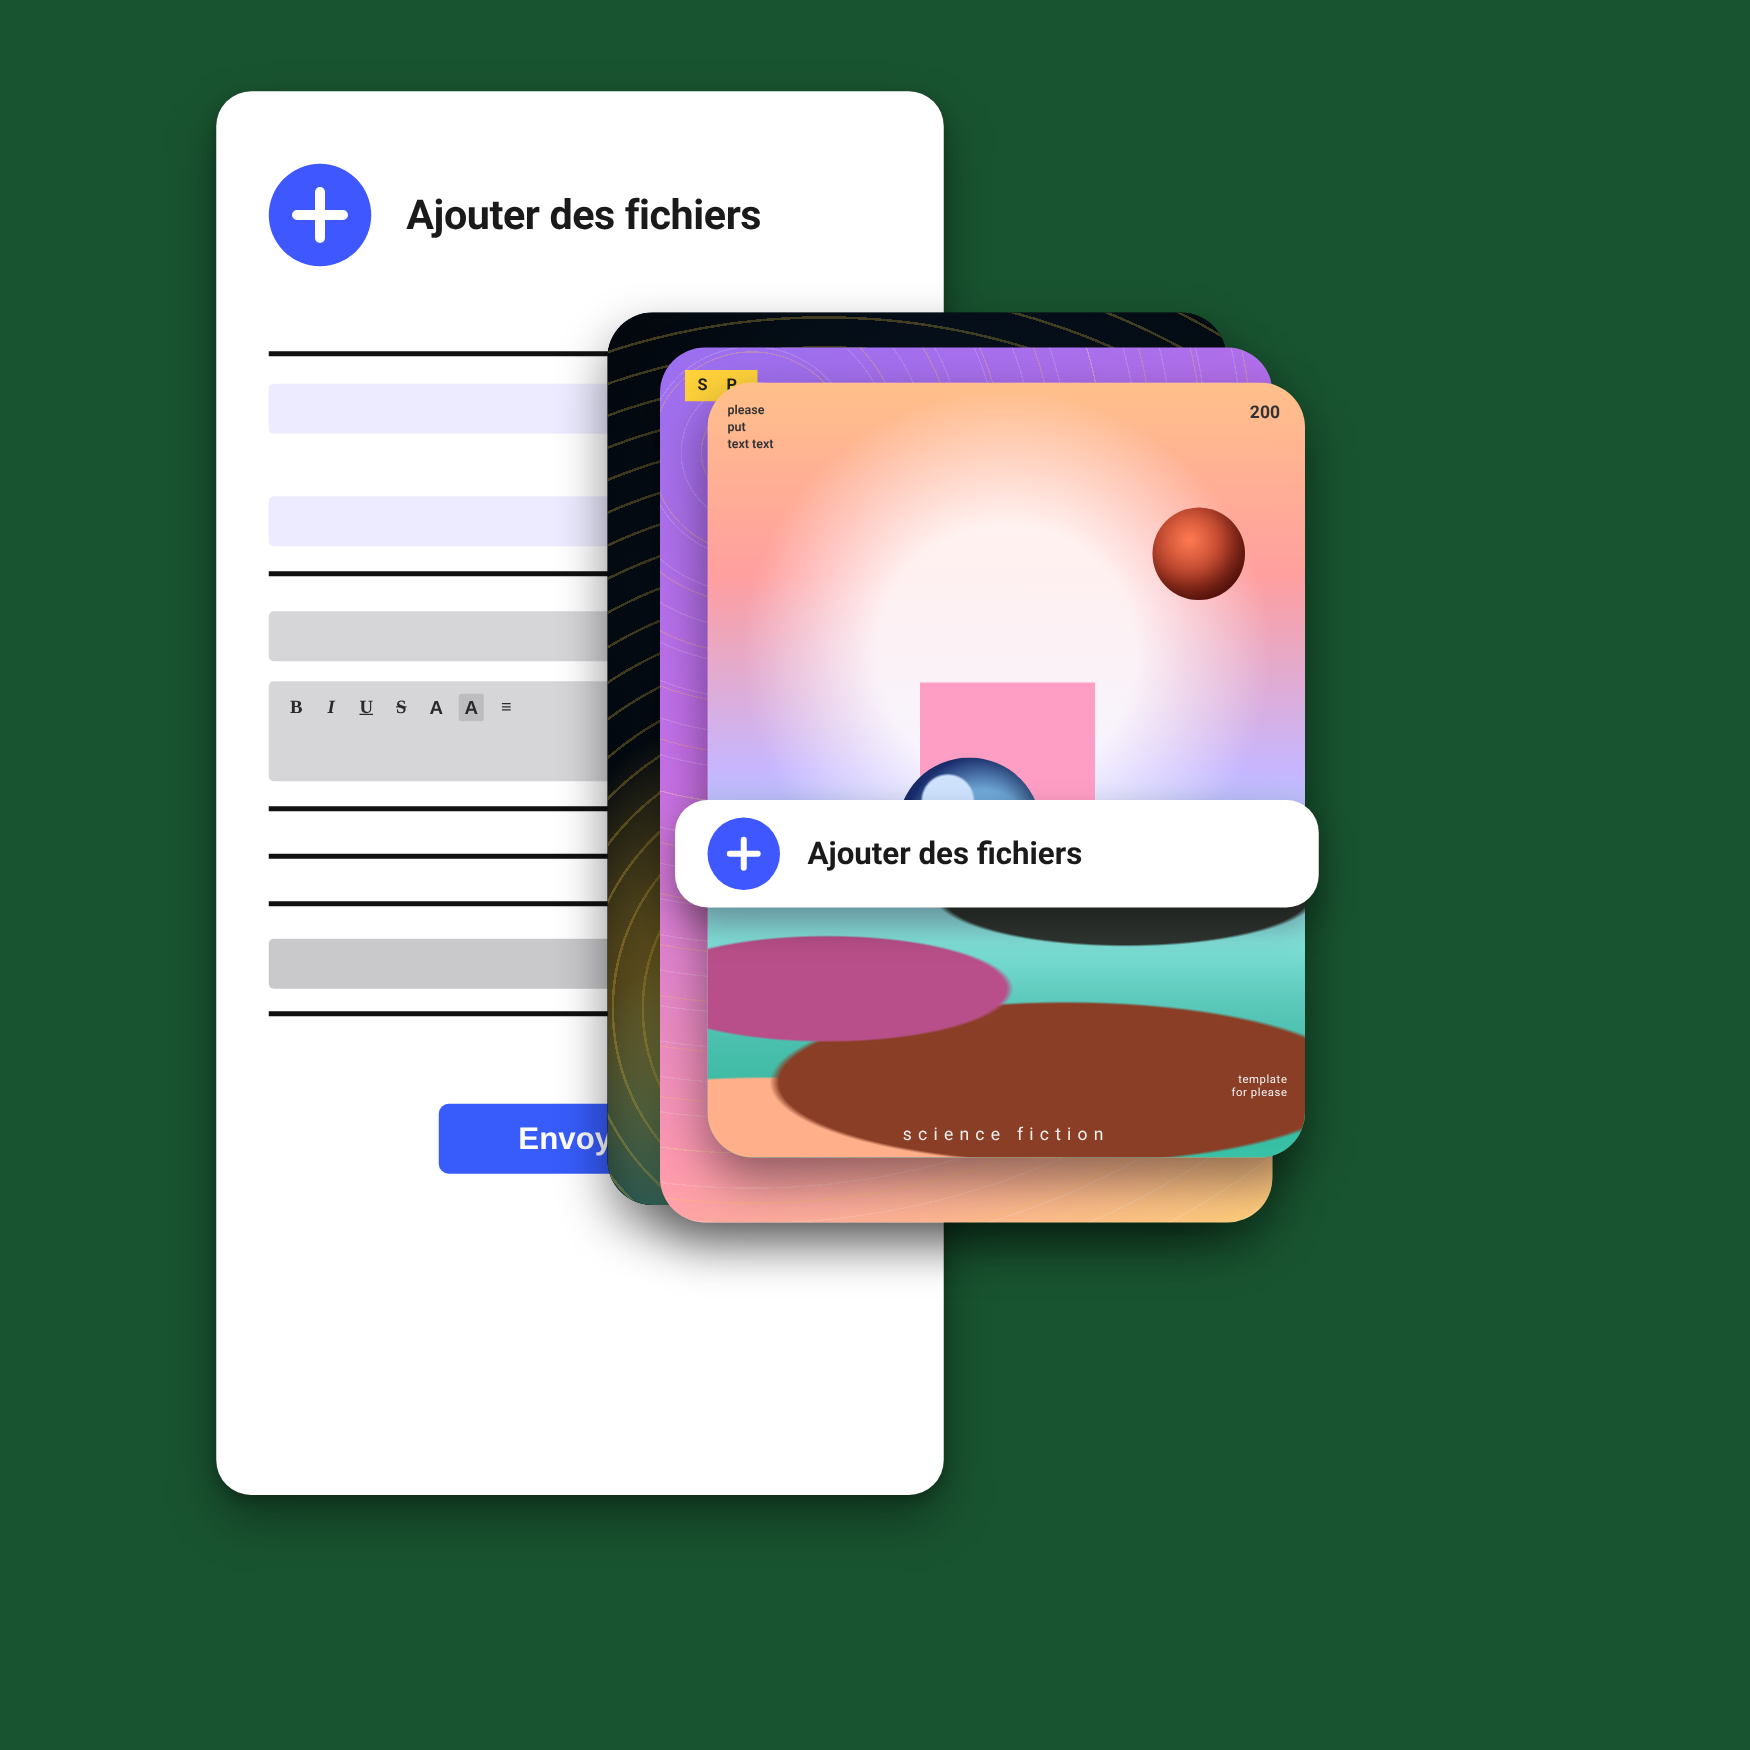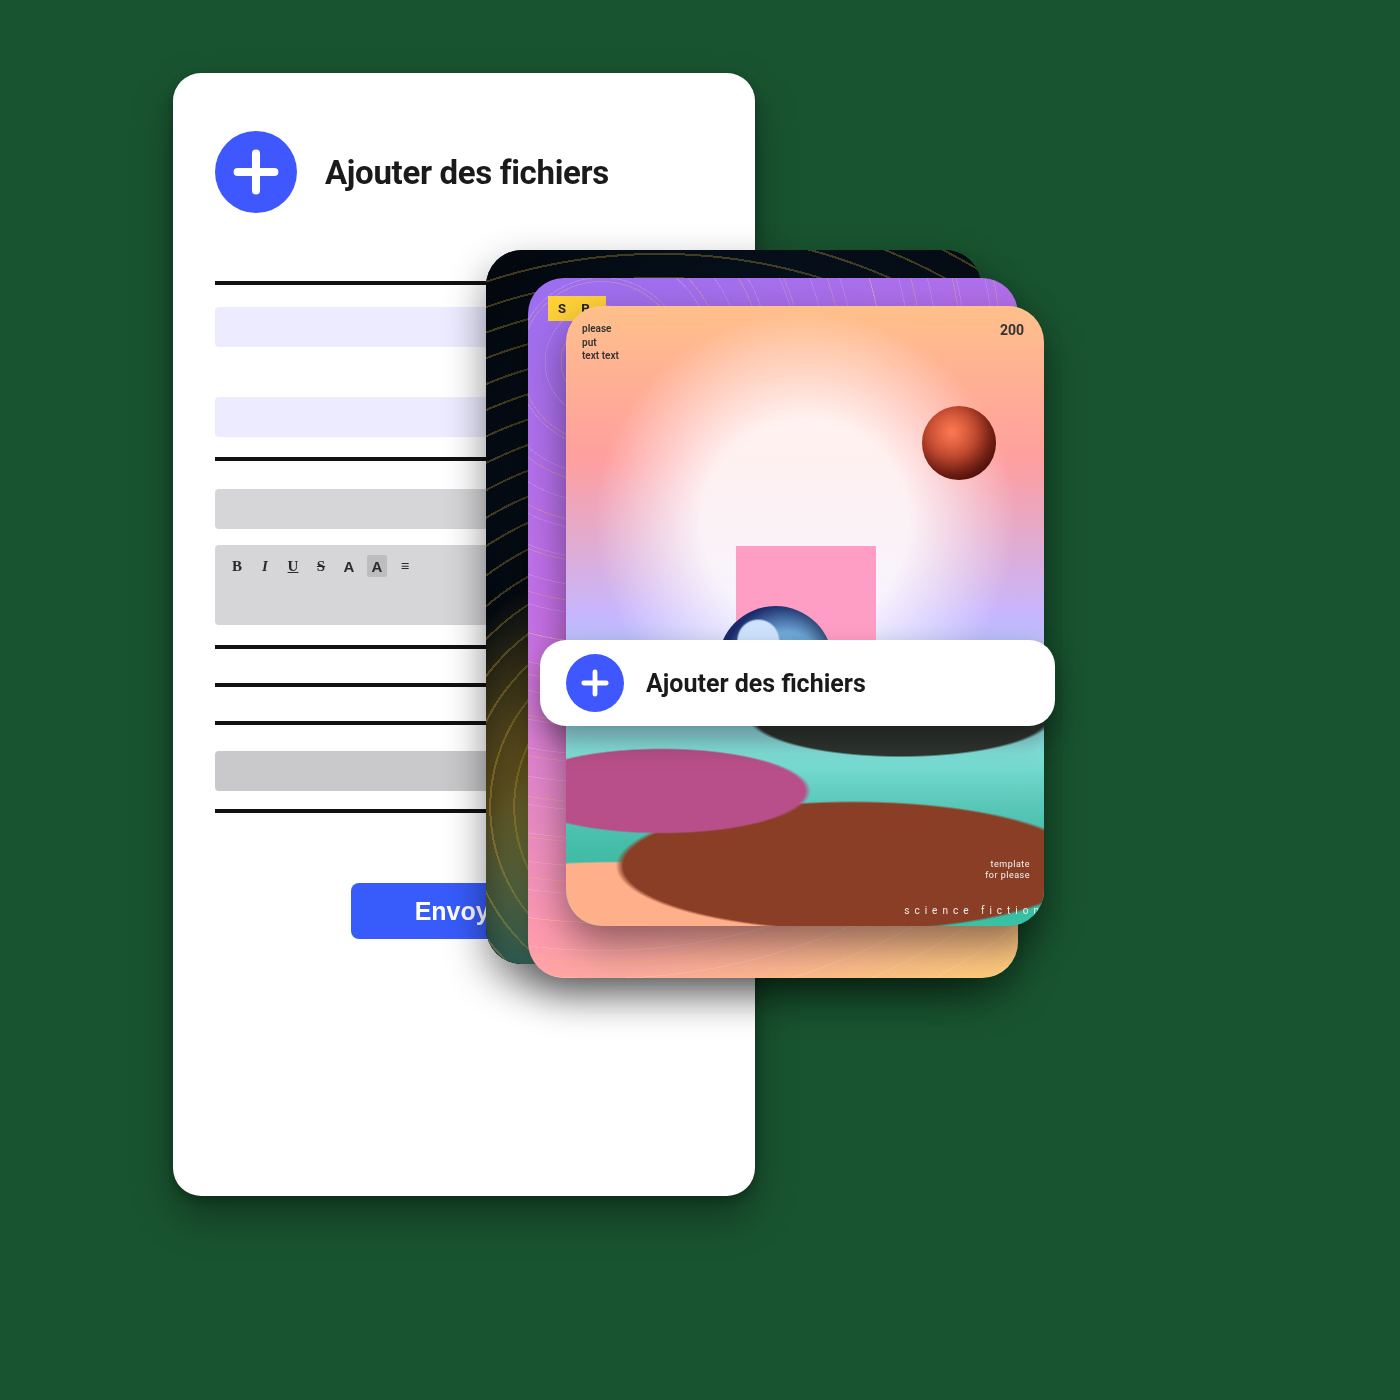--- a/index.html
+++ b/index.html
@@ -126,21 +126,21 @@
       radial-gradient(140% 60% at 70% 30%,#2f3530 0 22%,transparent 23%),
       radial-gradient(120% 55% at 20% 55%,#b94f8a 0 25%,transparent 26%),
       radial-gradient(160% 70% at 60% 80%,#8a3e26 0 30%,transparent 31%),
       radial-gradient(140% 60% at 10% 100%,#ffb08a 0 35%,transparent 36%),
       linear-gradient(180deg,transparent 0 35%,#38c2a6 100%);
   }
   .img-c .tmpl{
     position:absolute;right:14px;bottom:44px;font-size:9px;line-height:1.3;color:#f4f4f4;letter-spacing:.5px;text-align:right
   }
   .img-c .footer{
-    position:absolute;left:0;right:0;bottom:10px;text-align:right;font-size:10px;letter-spacing:5px;color:#efefef
+    position:absolute;left:0;right:0;bottom:10px;text-align:center;font-size:14px;letter-spacing:5px;color:#efefef
   }
 
   
   .pill{
     position:absolute;left:540px;top:640px;width:515px;height:86px;
     background:#fff;border-radius:26px;display:flex;align-items:center;gap:22px;
     padding:0 26px;box-shadow:0 14px 28px rgba(0,0,0,.35)
   }
   .pill .plus-btn{width:58px;height:58px}
   .pill .plus-btn svg{width:32px;height:32px;stroke-width:6}

